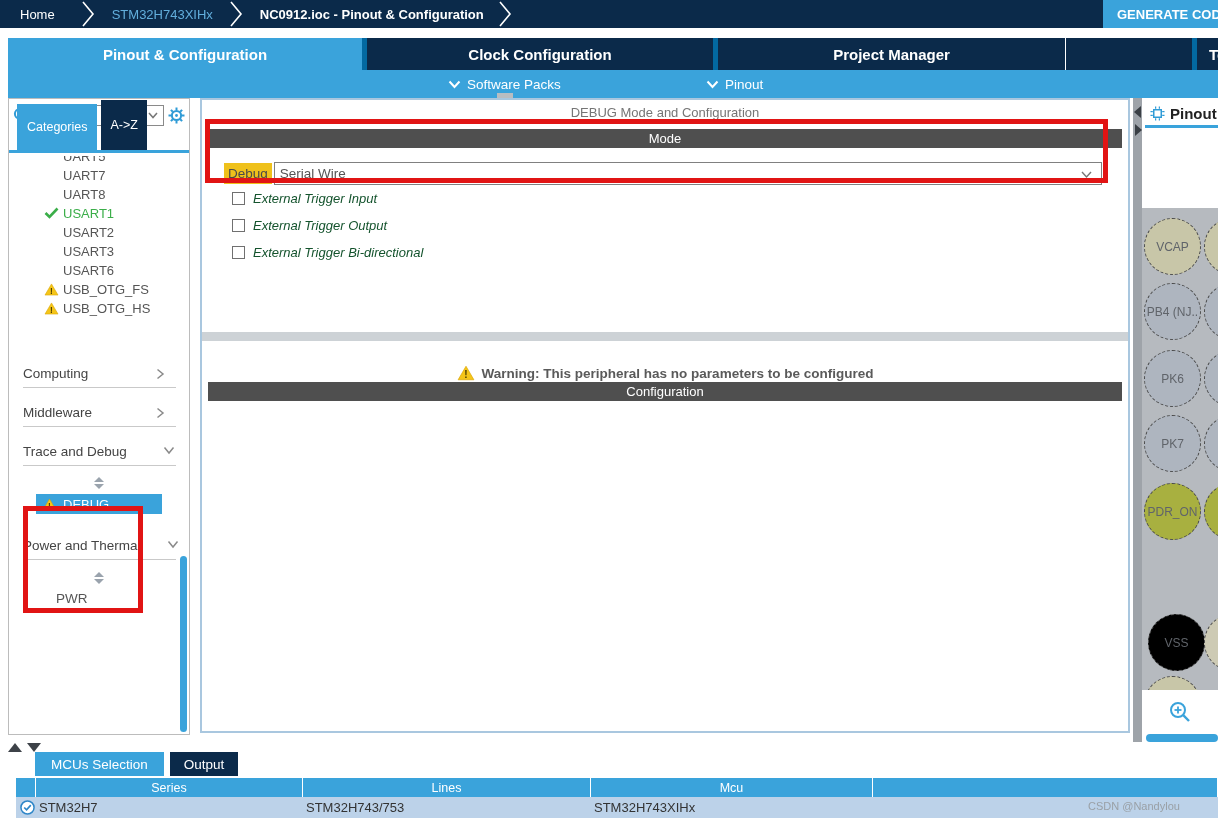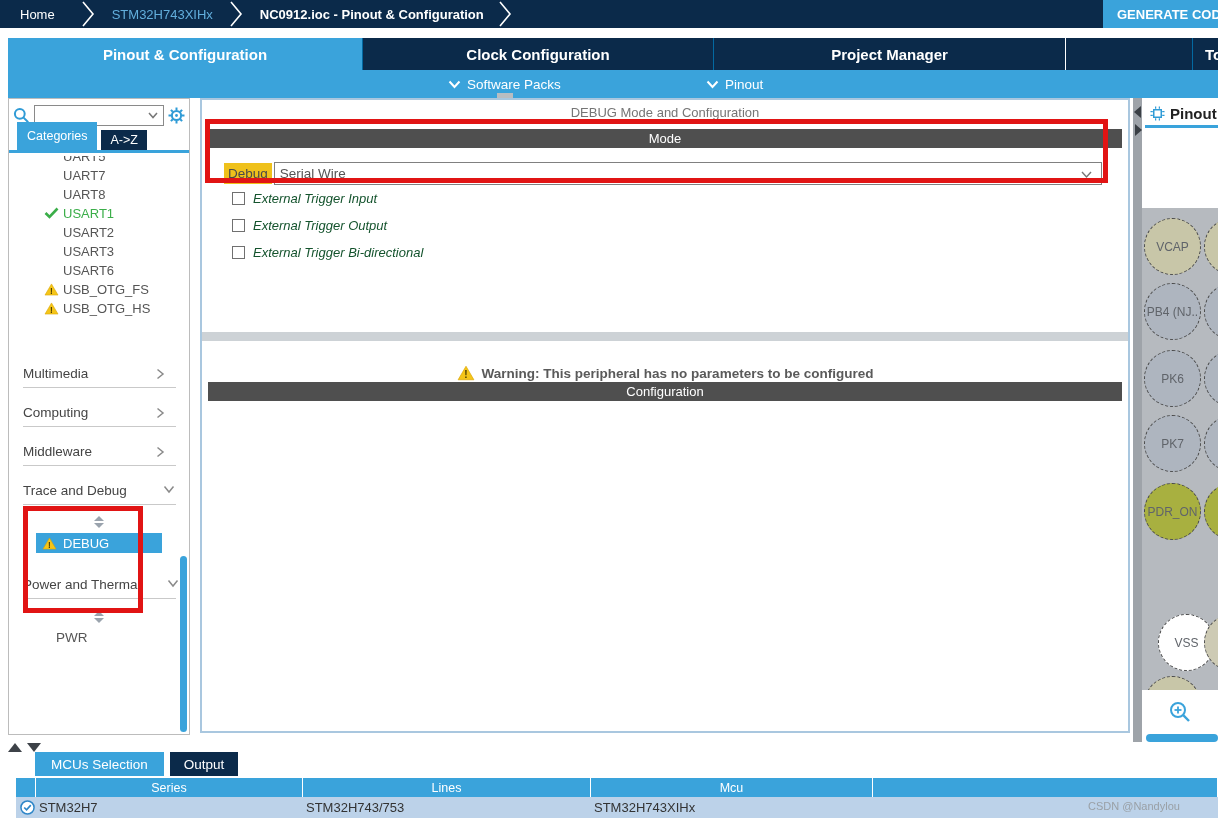--- a/index.html
+++ b/index.html
@@ -16,21 +16,21 @@
   .gen-btn { position:absolute; left:1103px; top:0; height:28px; width:180px;
              background:#3AA3DB; color:#fff; font-weight:bold; font-size:13px;
              display:flex; align-items:center; padding-left:14px; white-space:nowrap; }
 
   
   .nav-tabs { position:absolute; left:8px; top:38px; width:1210px; height:32px;
               background:#0B2A4A; display:flex; }
   .nav-tab { color:#fff; font-size:15px; font-weight:bold; display:flex;
              align-items:center; justify-content:center; white-space:nowrap; }
   .nav-tab.active { background:#3AA3DB; }
-  .nav-tab.sep { border-left:1px solid #0369a1; }
+  .nav-tab.sep { border-left:5px solid #0369a1; }
   .t1{width:354px;} .t2{width:351px;} .t3{width:352px;}
   .tspacer{width:127px; border-left:1px solid #fff;}
   .t4{flex:1; justify-content:flex-start; padding-left:12px; overflow:hidden;}
 
   
   .subnav { position:absolute; left:8px; top:70px; width:1210px; height:28px;
             background:#3AA3DB; }
   .subnav-item { position:absolute; top:0; height:28px; display:flex;
                  align-items:center; gap:6px; color:#fff; font-size:13.5px; }
   .notch { position:absolute; left:497px; top:93px; width:16px; height:6px; background:#b9bdc1; }
@@ -38,23 +38,23 @@
   
   .sidebar { position:absolute; left:8px; top:98px; width:182px; height:637px;
              background:#fff; border:1px solid #bcbcbc; overflow:hidden; }
   .search-row { position:absolute; left:0; top:3px; width:100%; height:26px;
                 display:flex; align-items:center; padding:0 4px; gap:4px; }
   .combo { flex:1; height:21px; border:1px solid #8a8a8a; background:#fff;
            position:relative; }
   .combo .cchev { position:absolute; right:5px; top:6px; }
   .side-tabs { position:absolute; left:0; top:32px; width:100%; height:22px;
                border-bottom:3px solid #3AA3DB; display:flex; align-items:flex-end; }
-  .side-tab { font-size:12.5px; color:#fff; padding:7px 10px; }
+  .side-tab { font-size:12.5px; color:#fff; padding:16px 10px; }
   .side-tab.cat { background:#3AA3DB; margin-left:8px; }
-  .side-tab.az  { background:#0B2A4A; margin-left:4px; padding:3px 9px; }
+  .side-tab.az  { background:#0B2A4A; margin-left:4px; padding:18px 9px; }
   .side-list { position:absolute; left:0; top:57px; width:100%; bottom:0; overflow:hidden; }
   .peri { height:19px; display:flex; align-items:center; padding-left:54px;
           font-size:13px; color:#555; position:relative; }
   .peri .st { position:absolute; left:35px; top:3px; }
   .peri.ok { color:#3BAE49; }
   .group { height:39px; position:relative; display:flex; align-items:center;
            padding-left:14px; font-size:13.5px; color:#444; }
   .group::after { content:""; position:absolute; left:14px; right:13px; bottom:5px;
                   border-bottom:1px solid #c9c9c9; }
   .group .gchev { position:absolute; right:24px; top:14px; }
@@ -248,26 +248,20 @@
         <svg class="st" width="15" height="13" viewBox="0 0 16 14">
             <path d="M8 1 L15 13 H1 Z" fill="#F5C518" stroke="#D9A400" stroke-width="0.6"></path>
             <text x="8" y="11.6" font-size="9" font-weight="bold" fill="#4a3b00" text-anchor="middle">!</text>
           </svg>
         <span>USB_OTG_HS</span>
       </div>
     </div>
 
     <div style="margin-top:36px">
       <div class="group">
-        <span>Multimedia</span>
-        <svg class="gchev" width="9" height="12" viewBox="0 0 9 12">
-            <polyline points="1.5,1.5 7,6 1.5,10.5" fill="none" stroke="#8a8a8a" stroke-width="1.5"></polyline>
-          </svg>
-      </div>
-      <div class="group">
         <span>Computing</span>
         <svg class="gchev" width="9" height="12" viewBox="0 0 9 12">
             <polyline points="1.5,1.5 7,6 1.5,10.5" fill="none" stroke="#8a8a8a" stroke-width="1.5"></polyline>
           </svg>
       </div>
       <div class="group">
         <span>Middleware</span>
         <svg class="gchev" width="9" height="12" viewBox="0 0 9 12">
             <polyline points="1.5,1.5 7,6 1.5,10.5" fill="none" stroke="#8a8a8a" stroke-width="1.5"></polyline>
           </svg>
@@ -384,21 +378,21 @@
         </div>
       <div class="pin" style="top: 142px; left: 2px; background: rgb(174, 181, 191);">
           <span>PK6</span>
         </div>
       <div class="pin" style="top: 207px; left: 2px; background: rgb(174, 181, 191);">
           <span>PK7</span>
         </div>
       <div class="pin" style="top: 275px; left: 2px; background: rgb(168, 176, 64);">
           <span>PDR_ON</span>
         </div>
-      <div class="pin" style="top: 406px; left: 16px; background: #ffffff;">
+      <div class="pin" style="top: 406px; left: 6px; background: #000000;">
           <span>VSS</span>
         </div>
       <div class="pin" style="top: 468px; left: 2px; background: rgb(200, 198, 168);"></div>
       <div class="pin" style="top: 10px; left: 62px; background: rgb(200, 198, 168);"></div>
       <div class="pin" style="top: 75px; left: 62px; background: rgb(174, 181, 191);"></div>
       <div class="pin" style="top: 142px; left: 62px; background: rgb(174, 181, 191);"></div>
       <div class="pin" style="top: 207px; left: 62px; background: rgb(174, 181, 191);"></div>
       <div class="pin" style="top: 275px; left: 62px; background: rgb(168, 176, 64);"></div>
       <div class="pin" style="top: 406px; left: 62px; background: rgb(205, 202, 180);"></div>
     </div>

